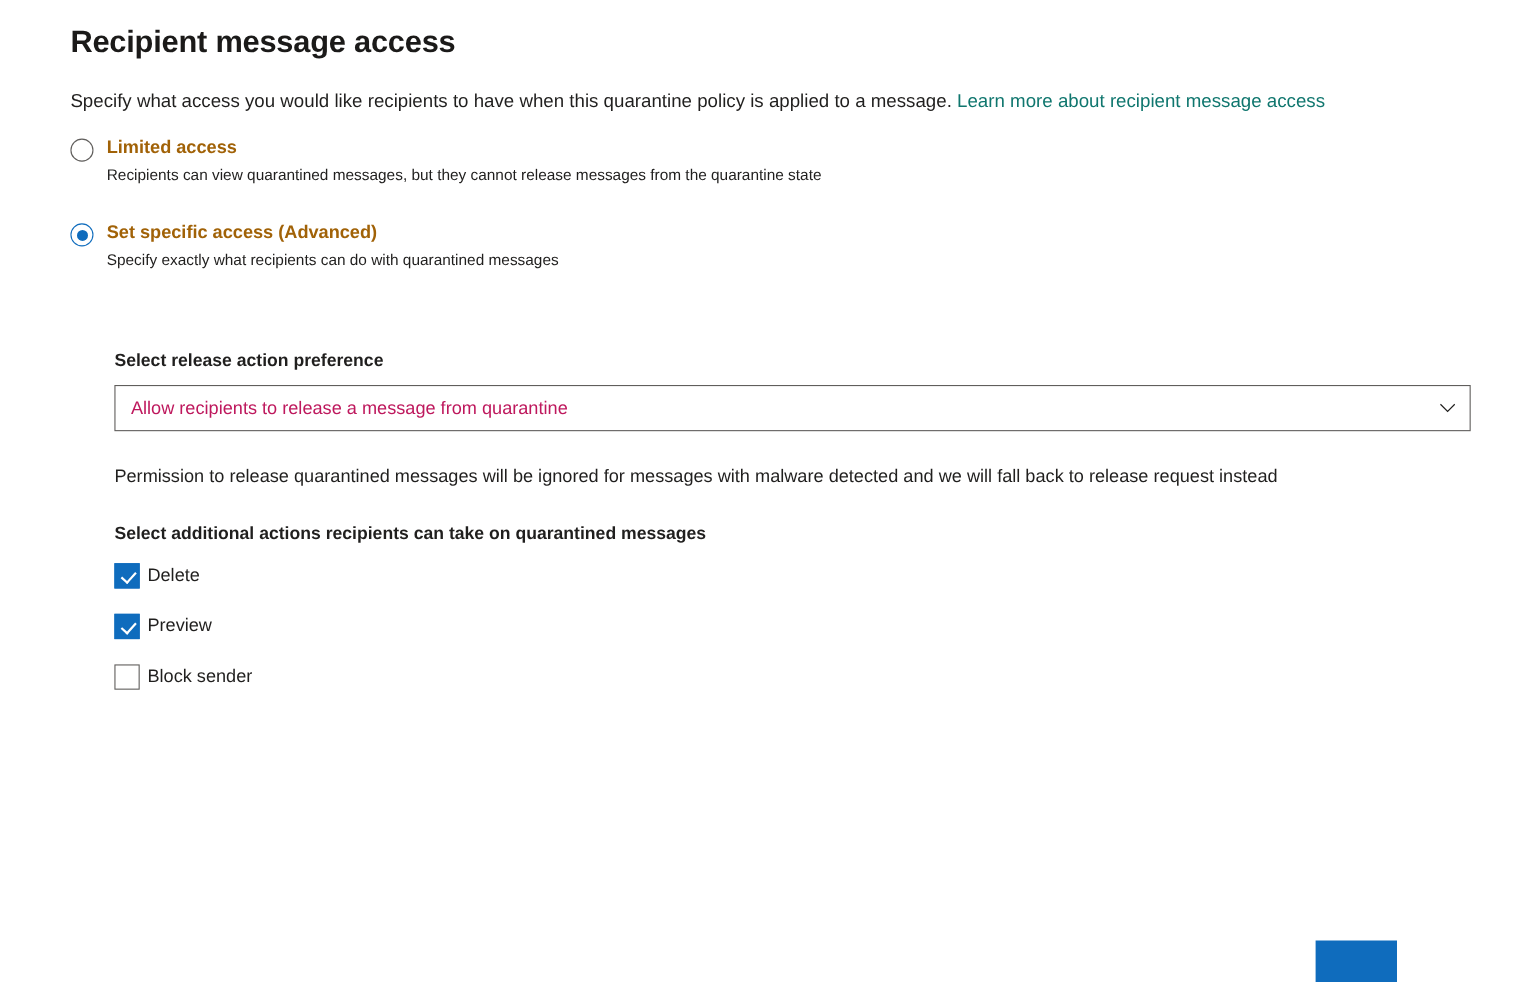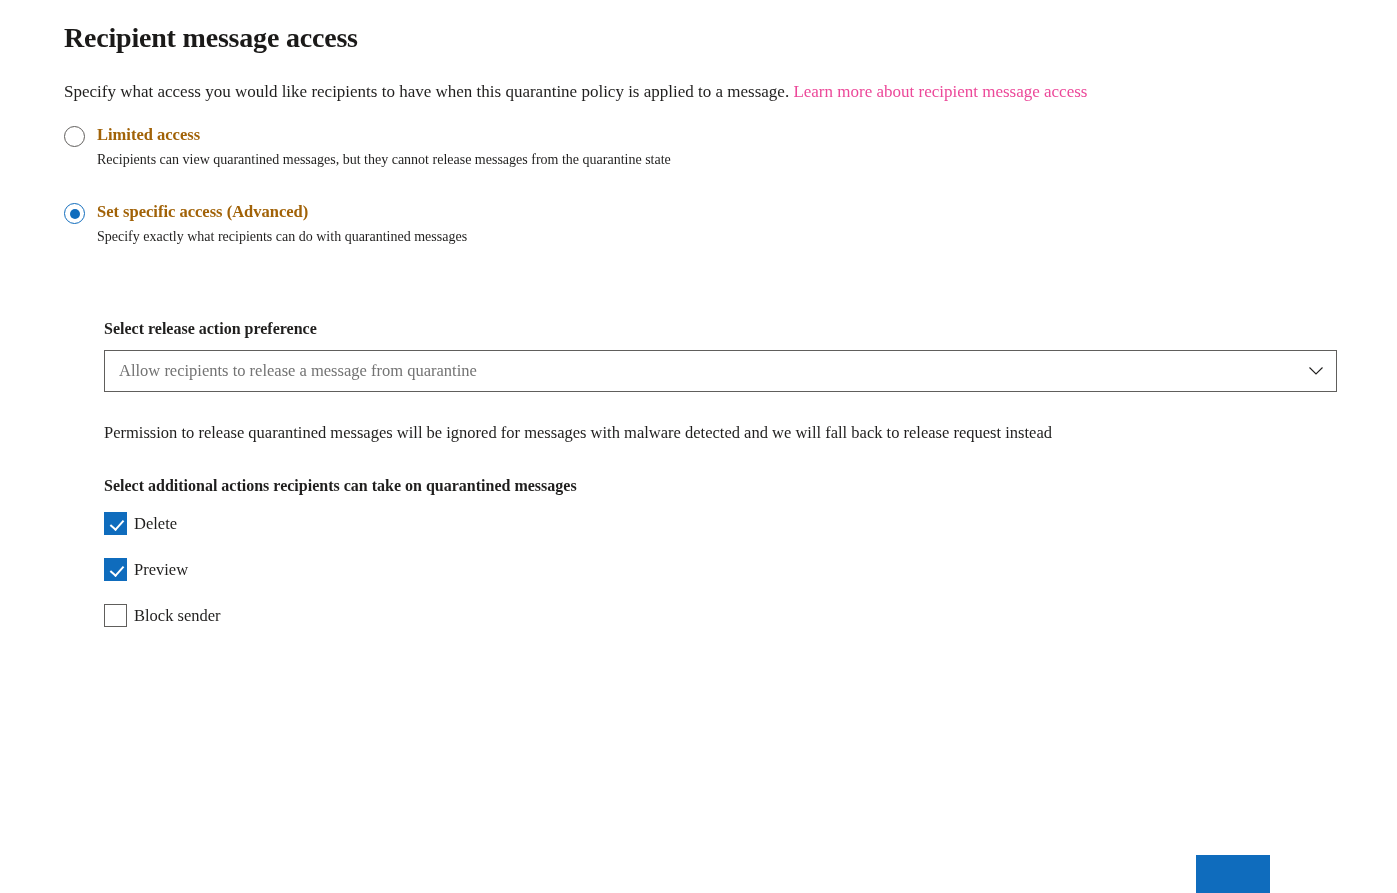--- a/index.html
+++ b/index.html
@@ -15,42 +15,41 @@
     overflow: hidden;
     position: relative;
   }
 
   .page {
     position: relative;
     width: 1270px;
     height: 893px;
     box-sizing: border-box;
     padding: 0 60px 0 64px;
-    font-family: Liberation Serif, serif;
   }
 
   .page-title {
     font-size: 28px;
     font-weight: bold;
     color: #1b1a19;
     margin: 0;
     padding-top: 22px;
     letter-spacing: -0.2px;
   }
 
   .intro {
     margin-top: 24px;
     font-size: 17px;
     line-height: 1.7;
     color: #201f1e;
     max-width: 1280px;
   }
 
   .link {
-    color: #ec4899;
+    color: #0f766e;
     text-decoration: none;
     cursor: pointer;
   }
 
   .field-label {
     margin-top: 46px;
     font-size: 16px;
     font-weight: bold;
     color: #201f1e;
   }
@@ -130,21 +129,21 @@
     display: flex;
     align-items: center;
     justify-content: space-between;
     padding: 0 12px 0 14px;
     box-sizing: border-box;
     width: 1233px;
     cursor: pointer;
   }
   .dropdown-value {
     font-size: 16.5px;
-    color: #737373;
+    color: #be185d;
   }
   .chevron {
     width: 16px;
     height: 16px;
     color: #201f1e;
     display: block;
   }
 
   .helper-text {
     margin-top: 28px;

